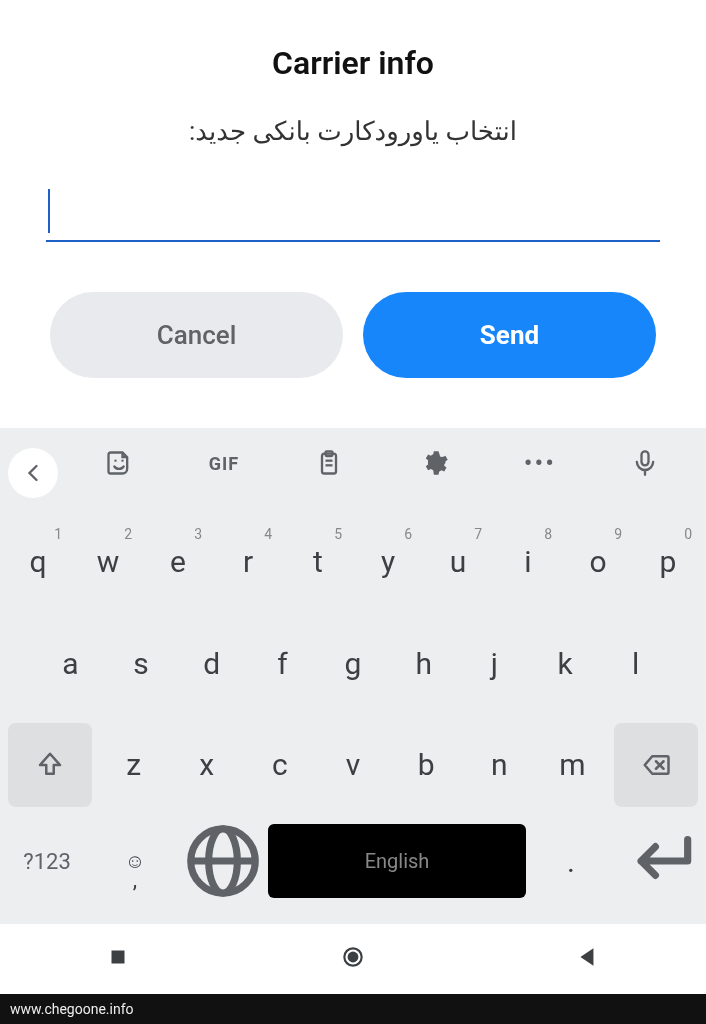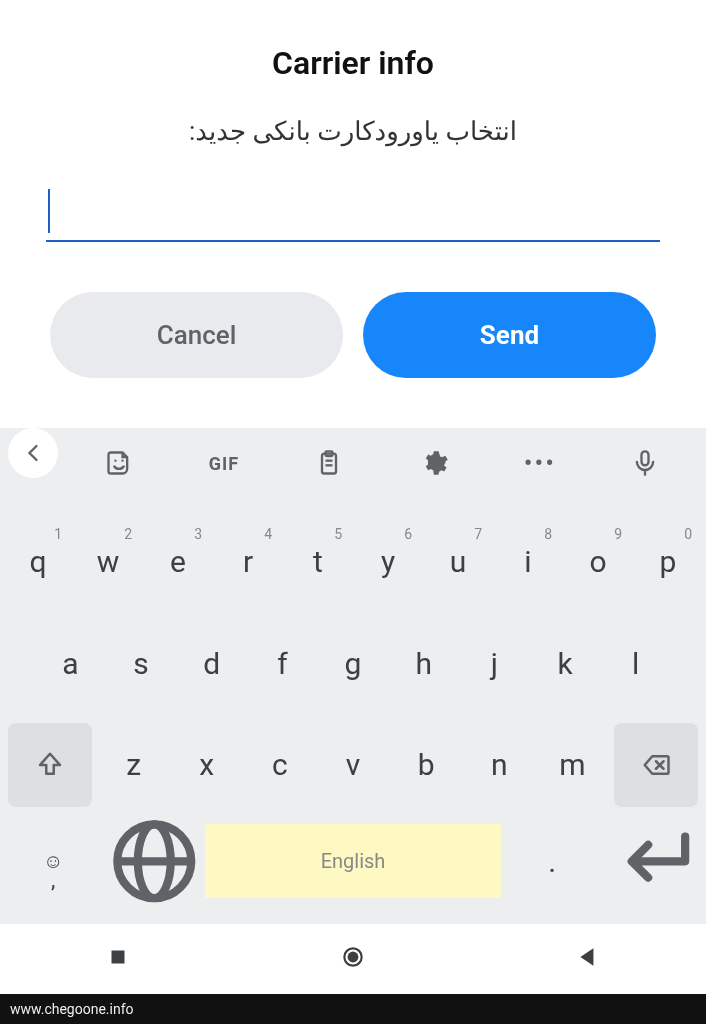--- a/index.html
+++ b/index.html
@@ -10,32 +10,32 @@
   .prompt{font-size:26px;color:#333;text-align:center;direction:rtl;padding:0 30px;margin-bottom:36px}
   .input-wrap{padding:0 26px;margin-bottom:50px}
   .cursor{display:inline-block;width:2px;height:44px;background:#1C60C8;vertical-align:middle;animation:blink 1s step-start infinite}
   @keyframes blink{50%{opacity:0}}
   .input-line{border-bottom:2px solid #1C60C8;height:60px;display:flex;align-items:center;padding-left:2px}
   .buttons{display:flex;gap:20px;padding:0 30px 30px 30px}
   .btn{flex:1;height:86px;border:none;border-radius:60px;font-size:26px;font-weight:500;cursor:pointer}
   .btn-cancel{background:#E8EAED;color:#5f6368}
   .btn-send{background:#1786FB;color:#fff;font-weight:700}
   .kbd{flex:1;display:flex;flex-direction:column;background:#ECEEF0}
-  .kbd-toolbar{display:flex;align-items:flex-start;height:70px;padding:0 8px}
+  .kbd-toolbar{display:flex;align-items:flex-end;height:70px;padding:0 8px}
   .kbd-tool{flex:1;display:flex;align-items:center;justify-content:center;color:#5f6368;height:100%}
   .kbd-tool svg{width:28px;height:28px;fill:#5f6368}
   .chev{width:50px;height:50px;border-radius:25px;background:#fff;display:flex;align-items:center;justify-content:center;flex:0 0 50px;margin-right:8px}
   .kbd-rows{flex:1;display:flex;flex-direction:column;justify-content:space-evenly;padding:4px 4px 8px 4px}
   .krow{display:flex;gap:2px}
   .kkey{flex:1;height:84px;display:flex;align-items:center;justify-content:center;position:relative;color:#3c4043;font-size:30px;background:transparent;border:none}
   .kkey .hint{position:absolute;top:6px;right:10px;font-size:14px;color:#888}
   .krow.mid{padding:0 32px}
   .kkey.action{background:#DDDFE1;border-radius:8px;flex:0 0 84px;margin:0 4px}
   .kkey.action svg{width:30px;height:30px;fill:#5f6368}
-  .krow.bot .spacebar{flex:3;background:#fef9c3;border-radius:1px;font-size:20px;color:#888;height:74px}
+  .krow.bot .spacebar{flex:3;background:#000000;border-radius:6px;font-size:20px;color:#888;height:74px}
   .krow.bot .kkey{height:74px}
   .krow.bot .kkey.sm{font-size:22px;color:#5f6368}
   .nav{height:70px;background:#fff;display:flex;align-items:center;justify-content:space-around}
   .nav svg{width:26px;height:26px;fill:#3c4043}
   .footer{height:30px;background:#111;color:#eee;display:flex;align-items:center;justify-content:space-between;padding:0 10px;font-size:14px;direction:ltr}
   .footer .fa{direction:rtl}
   .gif{font-weight:700;font-size:18px;letter-spacing:1px}
   .dots{font-size:26px;letter-spacing:2px}
   .emoji{font-size:20px}
   .comma{position:absolute;bottom:6px;font-size:22px}
@@ -138,20 +138,21 @@
           </div>
         <button class="kkey action">
           <svg viewBox="0 0 24 24">
               <path d="M21 5H9l-6 7 6 7h12a1 1 0 0 0 1-1V6a1 1 0 0 0-1-1z" fill="none" stroke="#5f6368" stroke-width="2" stroke-linejoin="round"></path>
               <line x1="12" y1="9" x2="18" y2="15" stroke="#5f6368" stroke-width="2" stroke-linecap="round"></line>
               <line x1="18" y1="9" x2="12" y2="15" stroke="#5f6368" stroke-width="2" stroke-linecap="round"></line>
             </svg>
         </button>
       </div>
       <div class="krow bot">
+        <button class="kkey sm">?123</button>
         <button class="kkey" style="position:relative">
           <span class="emoji">☺</span>
           <span class="comma">,</span>
         </button>
         <button class="kkey">
           <svg viewBox="0 0 24 24">
               <circle cx="12" cy="12" r="9" fill="none" stroke="#5f6368" stroke-width="2"></circle>
               <ellipse cx="12" cy="12" rx="4" ry="9" fill="none" stroke="#5f6368" stroke-width="2"></ellipse>
               <line x1="3" y1="12" x2="21" y2="12" stroke="#5f6368" stroke-width="2"></line>
             </svg>

